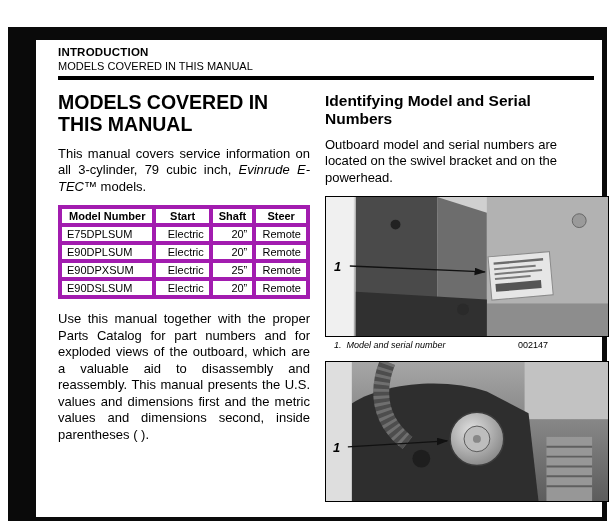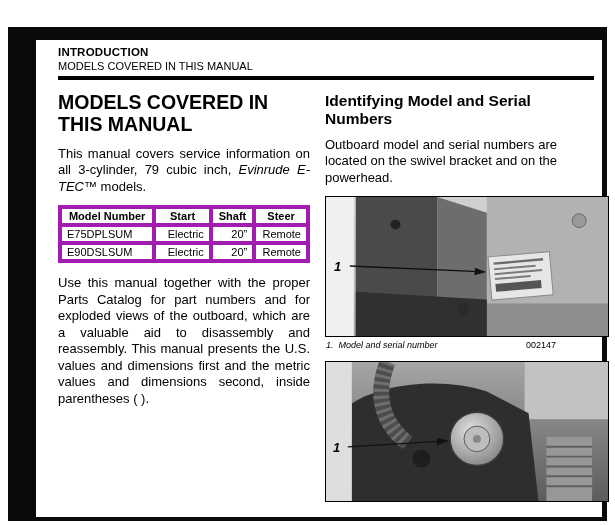--- a/index.html
+++ b/index.html
@@ -32,21 +32,21 @@
   .models th { text-align:center; font-weight:bold; }
   .models td { text-align:right; }
   .models td.model { text-align:left; }
   .models col.c-model { width:98px; }
 
   h2.right-title { font-size:15.5px; line-height:1.18; margin:2px 0 8px; font-weight:bold; }
 
   .figure { border:1px solid #000; width:284px; height:141px; overflow:hidden; }
   .figure svg { display:block; width:100%; height:100%; }
   .figcaption { display:flex; justify-content:space-between; align-items:flex-end;
-                font-size:9px; margin:3px 1px 11px; }
+                font-size:9px; margin:3px 9px 11px; }
   .figcaption .cap { font-style:italic; white-space:pre-wrap; }
   .figcaption .ref { font-style:normal; }
 </style>
 </head>
 <body>
 
 <div class="sheet">
 
   <div class="frame-top"></div>
   <div class="frame-left"></div>
@@ -81,20 +81,32 @@
               <th>Start</th>
               <th>Shaft</th>
               <th>Steer</th>
             </tr>
           </thead>
           <tbody>
             <tr>
               <td class="model">E75DPLSUM</td>
               <td>Electric</td>
               <td>20”</td>
+              <td>Remote</td>
+            </tr>
+            <tr>
+              <td class="model">E90DPLSUM</td>
+              <td>Electric</td>
+              <td>20”</td>
+              <td>Remote</td>
+            </tr>
+            <tr>
+              <td class="model">E90DPXSUM</td>
+              <td>Electric</td>
+              <td>25”</td>
               <td>Remote</td>
             </tr>
             <tr>
               <td class="model">E90DSLSUM</td>
               <td>Electric</td>
               <td>20”</td>
               <td>Remote</td>
             </tr>
           </tbody>
         </table>

